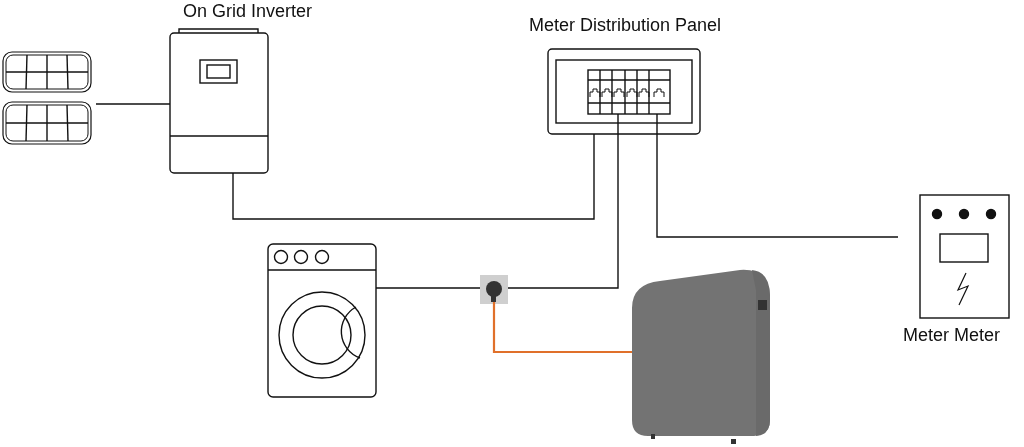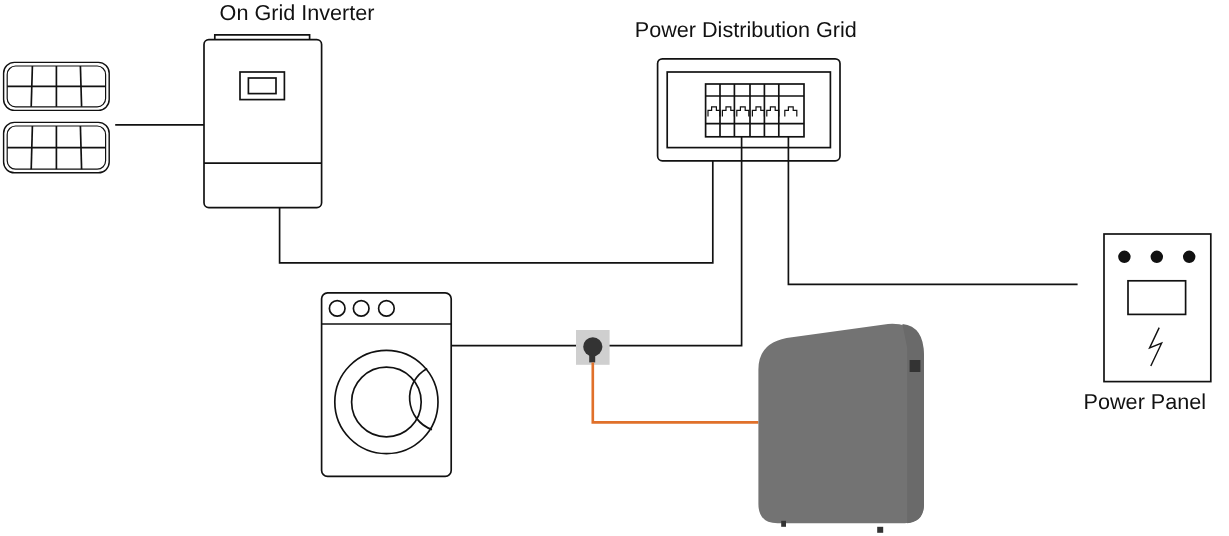--- a/index.html
+++ b/index.html
@@ -4,22 +4,22 @@
 <style>
   html,body{margin:0;padding:0;background:#fff;}
   body{width:1024px;height:447px;position:relative;overflow:hidden;font-family:"Liberation Sans",sans-serif;}
   .lbl{position:absolute;font-size:18px;color:#111;white-space:nowrap;}
   svg{position:absolute;left:0;top:0;}
 </style>
 </head>
 <body>
 
 <div class="lbl" style="left:155px;top:1px;margin-left:28px;">On Grid Inverter</div>
-<div class="lbl" style="left:529px;top:15px;">Power Distribution Grid</div>
-<div class="lbl" style="left:903px;top:325px;">Power Panel</div>
+<div class="lbl" style="left:529px;top:15px;">Meter Distribution Panel</div>
+<div class="lbl" style="left:903px;top:325px;">Meter Meter</div>
 
 <svg width="1024" height="447" viewBox="0 0 1024 447" fill="none" stroke="#111" stroke-width="1.4">
 
   <g>
     <g>
       <rect x="3" y="52" width="88" height="40" rx="9" stroke-width="1.2"></rect>
       <rect x="6" y="55" width="82" height="34" rx="7" stroke-width="1"></rect>
       <line x1="27" y1="55" x2="26" y2="89"></line>
         <line x1="47" y1="55" x2="47" y2="89"></line>
         <line x1="67" y1="55" x2="68" y2="89"></line>

